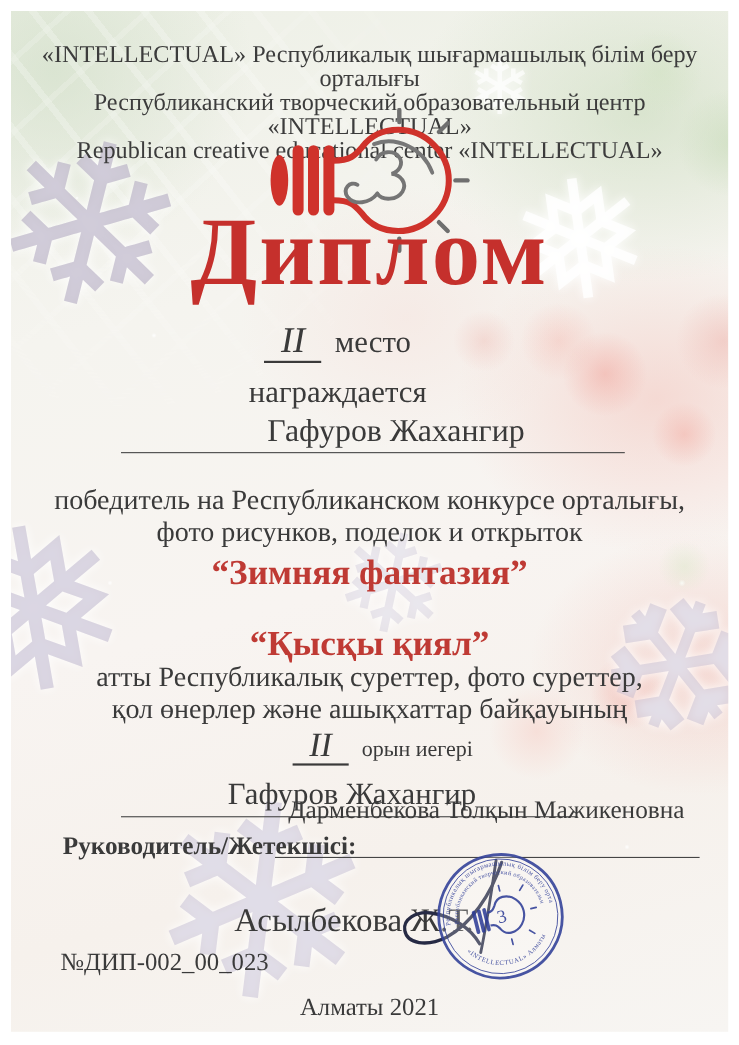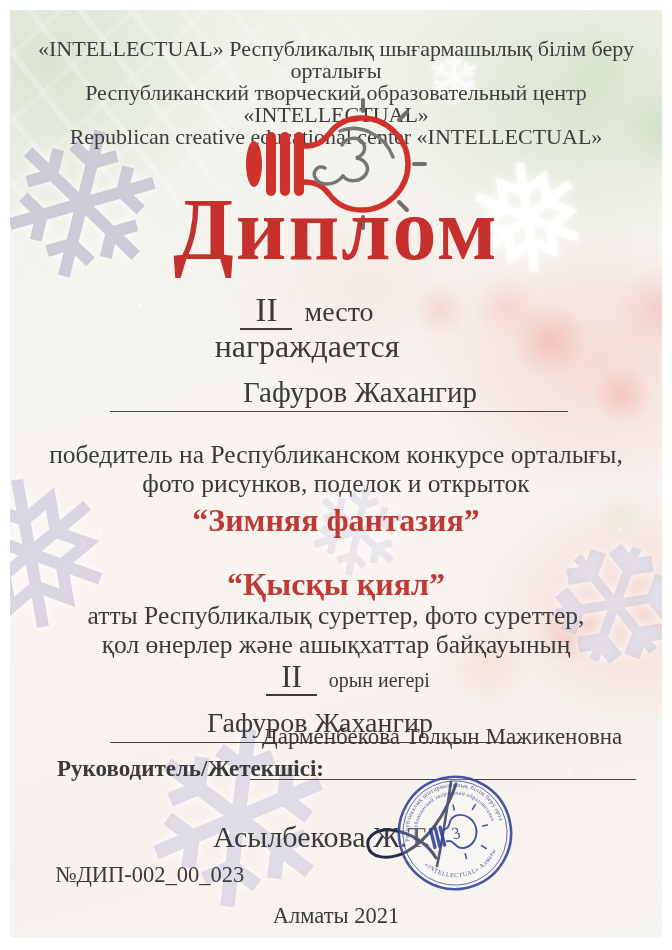--- a/index.html
+++ b/index.html
@@ -41,21 +41,21 @@
     -webkit-mask-image:radial-gradient(ellipse at 28% 22%, #000 25%, transparent 75%);
     mask-image:radial-gradient(ellipse at 28% 22%, #000 25%, transparent 75%);
   }
   .flake{position:absolute;font-family:"DejaVu Sans",sans-serif;line-height:1;pointer-events:none;
     text-shadow:0 0 10px rgba(255,255,255,.9);}
   .txt{position:absolute;color:#3a3a3a;white-space:nowrap;}
   .center{left:0;right:0;text-align:center;white-space:normal;}
   .header{top:28px;font-size:22px;line-height:22px;color:#3c3c3c;}
   .big-title{top:176px;font-size:88px;font-weight:bold;color:#c5302c;letter-spacing:2px;line-height:1;}
   .place-row{display:flex;justify-content:center;align-items:baseline;gap:12px;}
-  .numeral{font-size:33px;border-bottom:2px solid #3a3a3a;padding:0 15px;line-height:1.1;}
+  .numeral{font-size:33px;border-bottom:2px solid #3a3a3a;padding:0 15px;line-height:1.1;font-style:italic;}
   .rule{position:absolute;height:0;border-top:1.6px solid #454545;}
   .red-title{font-size:32px;font-weight:bold;color:#bf3a34;}
   .sig-label{font-size:23px;}
   .stamp-wrap{position:absolute;left:385px;top:763px;width:120px;height:120px;opacity:.9;}
   .sig-wrap{position:absolute;left:318px;top:768px;width:150px;height:110px;}
 </style>
 </head>
 <body>
 
 <div class="page">
@@ -99,21 +99,21 @@
     </div>
 
     <div class="txt center big-title">Диплом</div>
 
     <div class="txt center" style="top:282px;right:58px;">
       <div class="place-row">
         <span class="numeral">II</span>
         <span style="font-size:28px;">место</span>
       </div>
     </div>
-    <div class="txt center" style="top:318px;right:58px;font-size:32px;">награждается</div>
+    <div class="txt center" style="top:331px;right:58px;font-size:28px;">награждается</div>
 
     <div class="txt" style="left:233px;top:366px;font-size:29px;">Гафуров Жахангир</div>
     <div class="rule" style="top:401px;left:100px;width:458px;"></div>
 
     <div class="txt center" style="top:430px;font-size:25.5px;line-height:29px;">
       <div>победитель на Республиканском конкурсе орталығы,</div>
       <div>фото рисунков, поделок и открыток</div>
     </div>
 
     <div class="txt center red-title" style="top:492px;">“Зимняя фантазия”</div>

